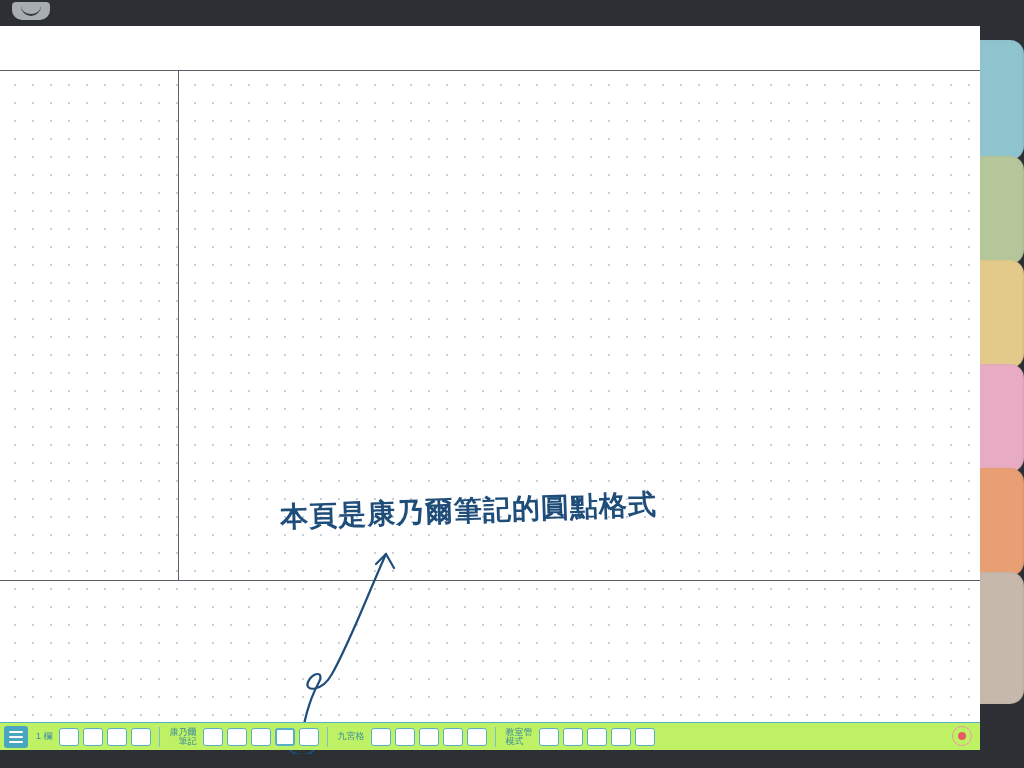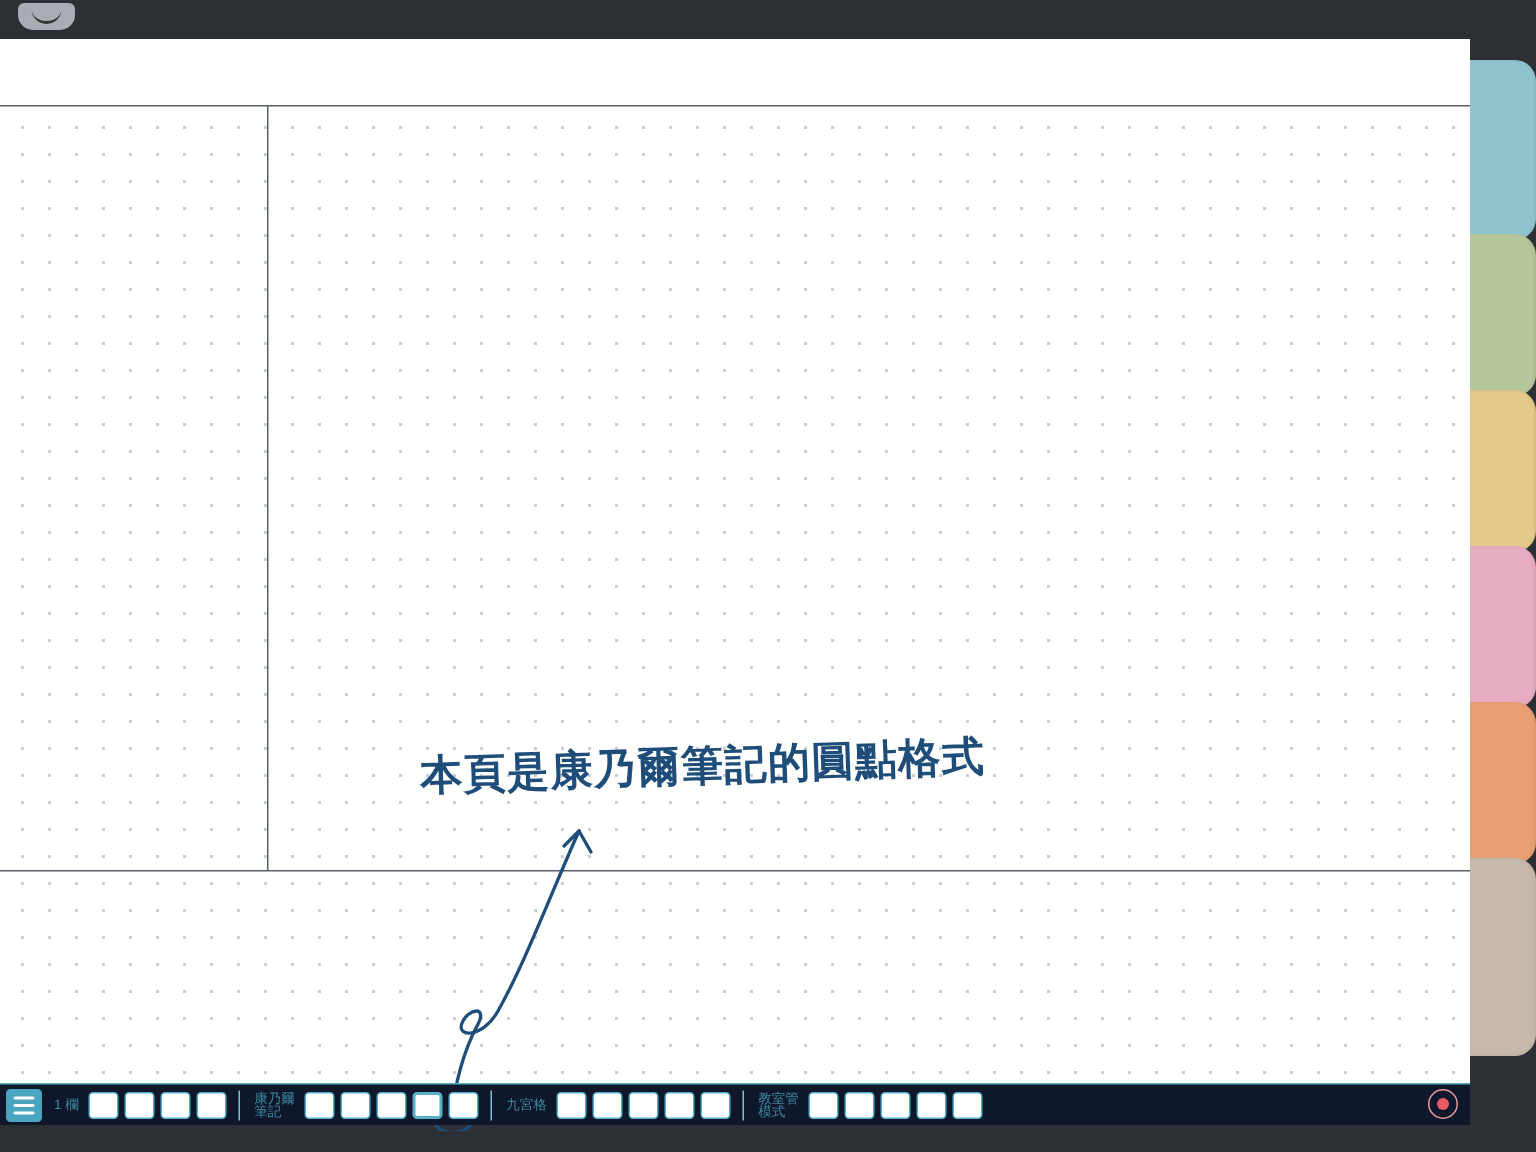--- a/index.html
+++ b/index.html
@@ -39,21 +39,21 @@
   .arrow-svg{position:absolute;left:260px;top:498px;width:160px;height:230px;z-index:4;}
   .arrow-svg path{fill:none;stroke:#1f4d7a;stroke-width:2.2;stroke-linecap:round;}
   .arrow-svg .circ{fill:none;stroke:#1f4d7a;stroke-width:2.2;}
 
   
   .tabs{position:absolute;left:980px;top:26px;width:44px;height:724px;}
   .tab{position:absolute;left:0;width:44px;border-top-right-radius:14px;border-bottom-right-radius:14px;box-shadow:-1px 0 2px rgba(0,0,0,0.08) inset;}
   
 
   
-  .toolbar{position:absolute;left:0;bottom:0;width:980px;height:28px;background:#0f172a;border-top:1px solid #58b0c8;display:flex;align-items:center;font-size:9px;color:#4a99b3;z-index:6;}
+  .toolbar{position:absolute;left:0;bottom:0;width:980px;height:28px;background:#bef264;border-top:1px solid #58b0c8;display:flex;align-items:center;font-size:9px;color:#4a99b3;z-index:6;}
   .tb-btn{border:1px solid #58b0c8;height:18px;border-radius:3px;margin:0 2px;display:flex;align-items:center;justify-content:center;background:#fff;}
   .tb-burger{width:24px;height:22px;background:#49a5c0;border-radius:3px;margin:0 4px 0 4px;display:flex;flex-direction:column;justify-content:center;align-items:center;gap:3px;}
   .tb-burger span{display:block;width:14px;height:2px;background:#fff;border-radius:1px;}
   .tb-divider{width:1px;height:20px;background:#7fc0d4;margin:0 6px;}
   .tb-text{color:#3c89a3;font-size:9px;padding:0 4px;white-space:nowrap;}
   .thumb{width:20px;}
   .thumb.split{display:flex;}
   .thumb.split div{flex:1;border-right:1px solid #8fc6d6;} .thumb.split div:last-child{border-right:none;}
   .rec{position:absolute;right:8px;bottom:4px;width:20px;height:20px;border:1px solid #e89aa0;border-radius:50%;display:flex;align-items:center;justify-content:center;}
   .rec:before{content:"";width:8px;height:8px;border-radius:50%;background:#e85a66;}
@@ -111,21 +111,21 @@
         <div></div>
       </div>
     <div class="tb-btn thumb split">
         <div></div>
         <div></div>
         <div></div>
         <div></div>
       </div>
 
     <div class="tb-divider"></div>
-    <span class="tb-text" style="line-height:9px;text-align:left">康乃爾<br>筆記</span>
+    <span class="tb-text" style="line-height:9px;text-align:right">康乃爾<br>筆記</span>
     <div class="tb-btn thumb"></div>
     <div class="tb-btn thumb"></div>
     <div class="tb-btn thumb"></div>
     <div class="tb-btn thumb highlight"></div>
     <div class="tb-btn thumb"></div>
 
     <div class="tb-divider"></div>
     <span class="tb-text">九宮格</span>
     <div class="tb-btn thumb"></div>
     <div class="tb-btn thumb"></div>

